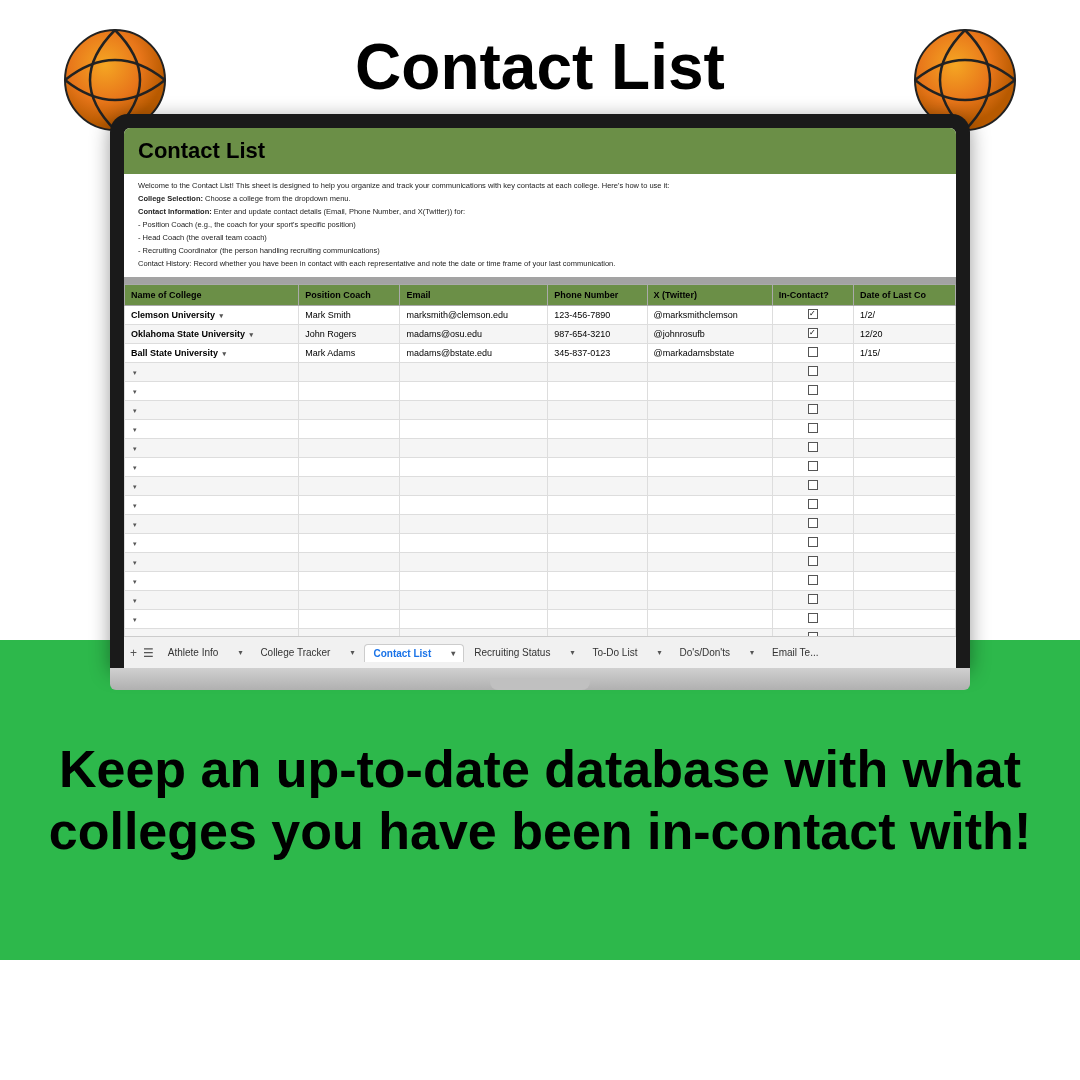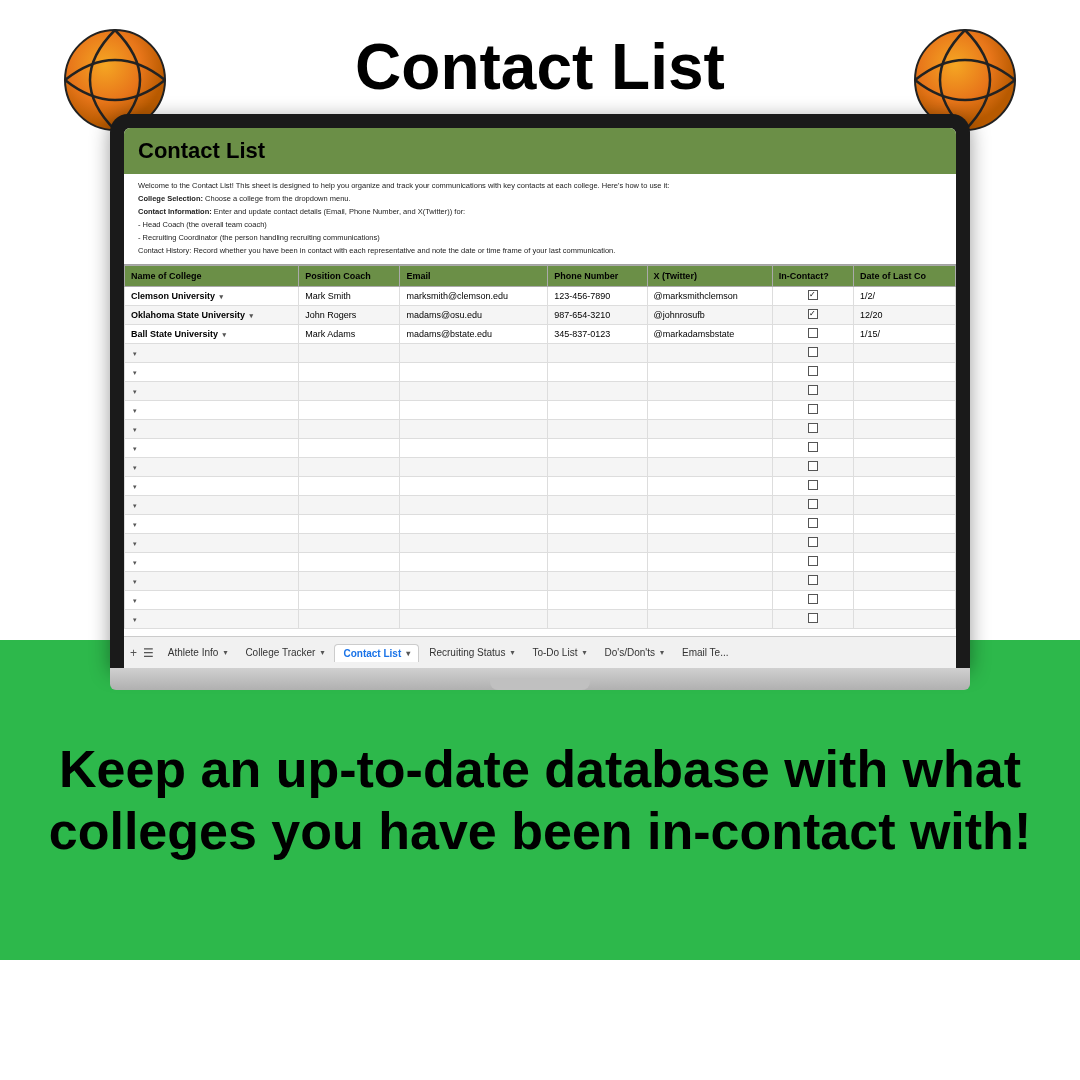--- a/index.html
+++ b/index.html
@@ -115,21 +115,21 @@
       font-family: Arial Black, Arial, sans-serif;
     }
 
     
     .instructions {
       padding: 6px 14px;
       font-size: 7.5px;
       color: #222;
       background: #fff;
       line-height: 1.6;
-      border-bottom: 1px solid #a3a3a3;
+      border-bottom: 7px solid #a3a3a3;
     }
     .instructions p { margin-bottom: 1px; }
     .instructions .bold { font-weight: bold; }
 
     
     .contact-table {
       width: 100%;
       border-collapse: collapse;
       font-size: 9px;
     }
@@ -228,21 +228,21 @@
       cursor: pointer;
     }
 
     .tab-item {
       padding: 3px 8px;
       border-radius: 4px 4px 0 0;
       cursor: pointer;
       white-space: nowrap;
       display: flex;
       align-items: center;
-      gap: 5px;
+      gap: 20px;
       font-size: 10px;
       color: #333;
     }
 
     .tab-item.active {
       background: #fff;
       color: #1a73e8;
       border: 1px solid #ccc;
       border-bottom: none;
       font-weight: bold;
@@ -330,20 +330,21 @@
         <div class="spreadsheet">
 
           <div class="sheet-title-bar">
             <h2>Contact List</h2>
           </div>
 
           <div class="instructions">
             <p><span>Welcome to the Contact List! This sheet is designed to help you organize and track your communications with key contacts at each college. Here's how to use it:</span></p>
             <p><span class="bold">College Selection:</span> Choose a college from the dropdown menu.</p>
             <p><span class="bold">Contact Information:</span> Enter and update contact details (Email, Phone Number, and X(Twitter)) for:</p>
+            <p>- Position Coach (e.g., the coach for your sport's specific position)</p>
             <p>- Head Coach (the overall team coach)</p>
             <p>- Recruiting Coordinator (the person handling recruiting communications)</p>
             <p>Contact History: Record whether you have been in contact with each representative and note the date or time frame of your last communication.</p>
           </div>
 
           <div class="table-wrapper">
             <table class="contact-table">
               <thead>
                 <tr>
                   <th>Name of College</th>

